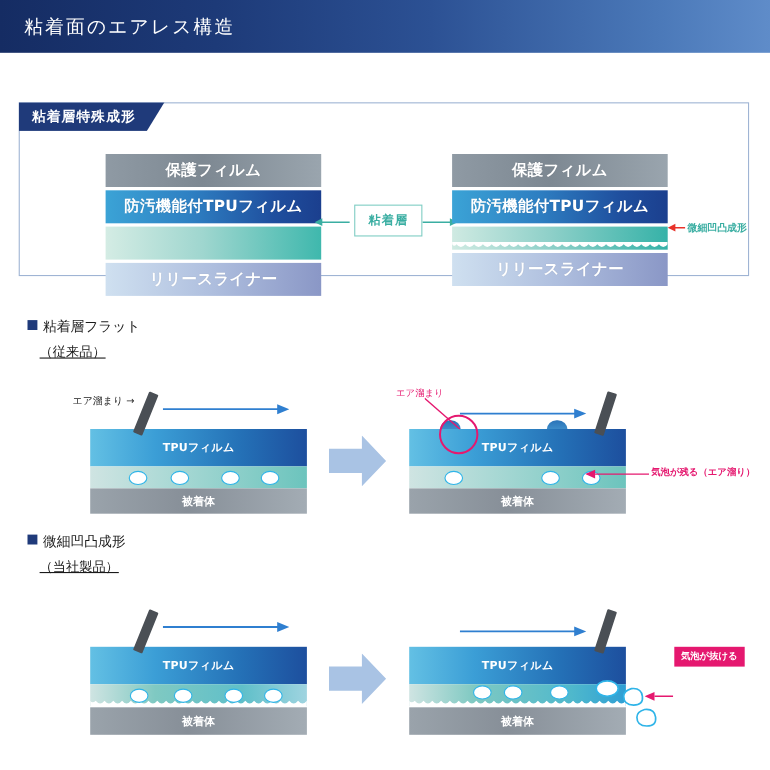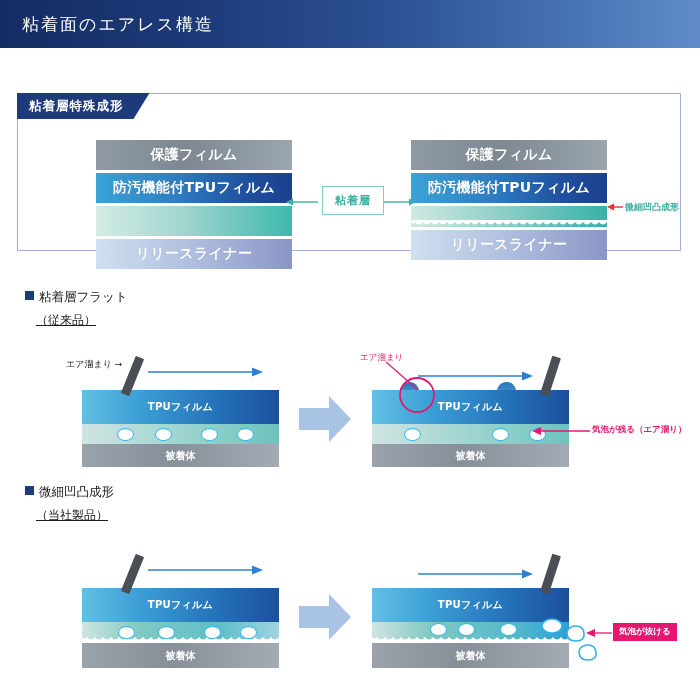--- a/index.html
+++ b/index.html
@@ -250,13 +250,13 @@
 </svg>
 <div class="squeegee" style="left:546px;top:554px;transform:rotate(18deg);"></div>
 <svg style="position:absolute;left:418px;top:568px;" width="115" height="12">
   <line x1="0" y1="6" x2="105" y2="6" stroke="#2f7fd0" stroke-width="1.6"></line>
   <polygon points="115,6 104,1.5 104,10.5" fill="#2f7fd0"></polygon>
 </svg>
 <svg style="position:absolute;left:586px;top:628px;" width="26" height="10">
   <line x1="26" y1="5" x2="9" y2="5" stroke="#e5186f" stroke-width="1.3"></line>
   <polygon points="0,5 9,1 9,9" fill="#e5186f"></polygon>
 </svg>
-<div class="pinkbox" style="left:613px;top:623px;">気泡が抜ける</div>
+<div class="pinkbox" style="left:613px;top:588px;">気泡が抜ける</div>
 
 </body></html>

